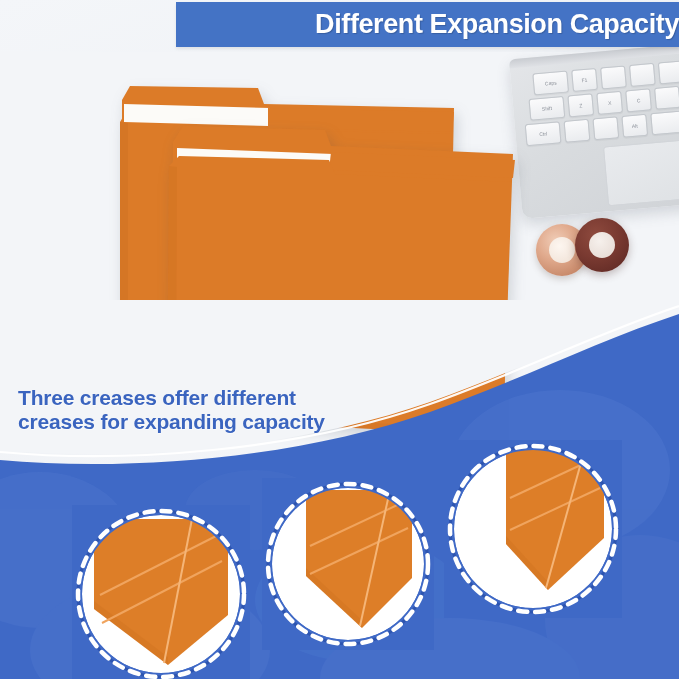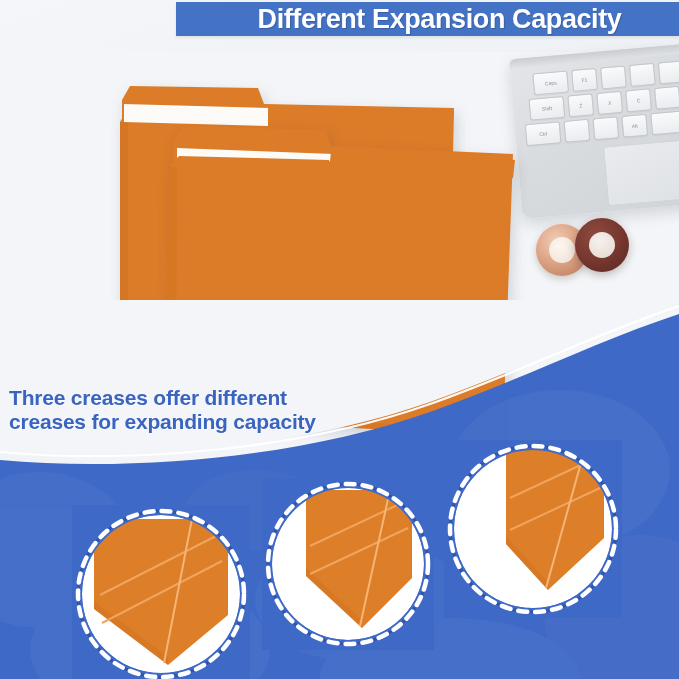--- a/index.html
+++ b/index.html
@@ -27,25 +27,25 @@
     position: absolute;
     left: 0; top: 52px;
     width: 679px; height: 400px;
     background: #f3f5f8;
   }
 
   
   .title-banner {
     position: absolute;
     left: 176px; top: 2px;
-    width: 503px; height: 34px;
+    width: 503px; height: 45px;
     background: #4473c5;
     display: flex;
     align-items: center;
-    justify-content: center;
+    justify-content: flex-end;
     padding-left: 24px;
     box-sizing: border-box;
     box-shadow: 0 2px 3px rgba(0,0,0,0.08);
     z-index: 40;
   }
   .title-text {
     color: #ffffff;
     font-size: 27px;
     font-weight: bold;
     letter-spacing: -0.4px;
@@ -152,21 +152,21 @@
   .curve-layer {
     position: absolute;
     left: 0; top: 300px;
     width: 679px; height: 379px;
     z-index: 20;
   }
 
   
   .caption {
     position: absolute;
-    left: 9px; top: 386px;
+    left: 18px; top: 386px;
     z-index: 30;
     color: #3a64bf;
     font-size: 21px;
     font-weight: bold;
     line-height: 24px;
     letter-spacing: -0.2px;
     text-shadow: 0.5px 0.5px 0 rgba(255,255,255,0.6);
   }
   .caption-line { display: block; white-space: nowrap; }
 

